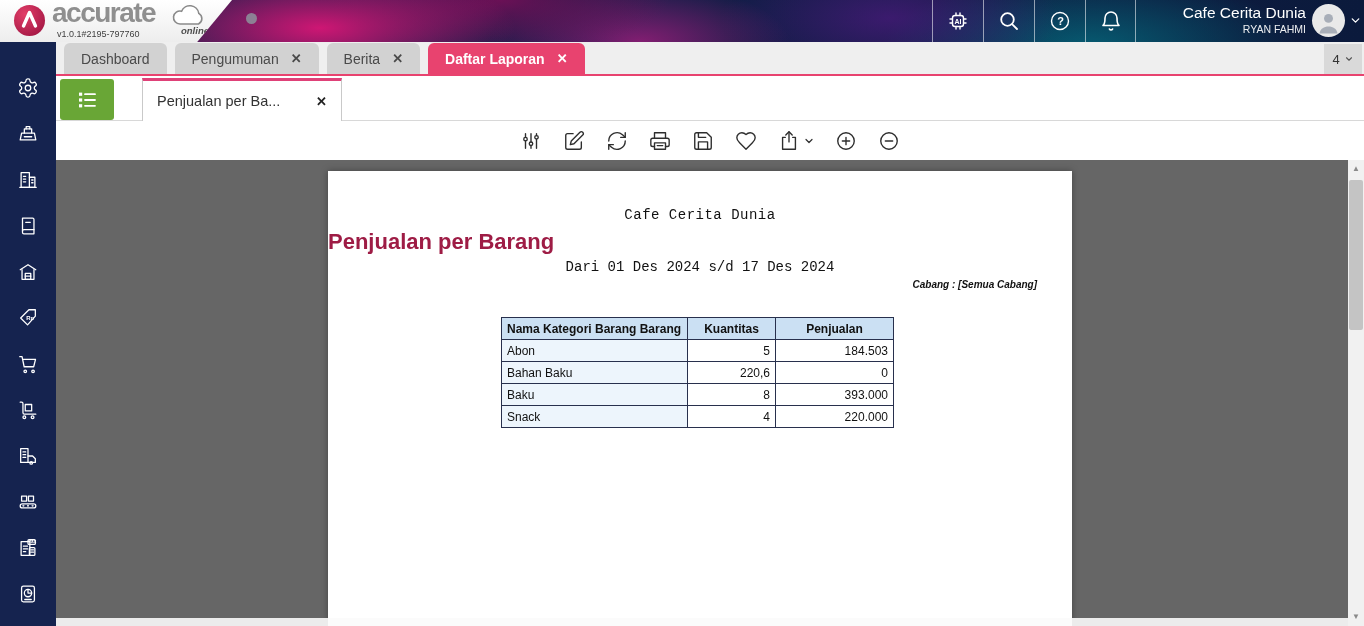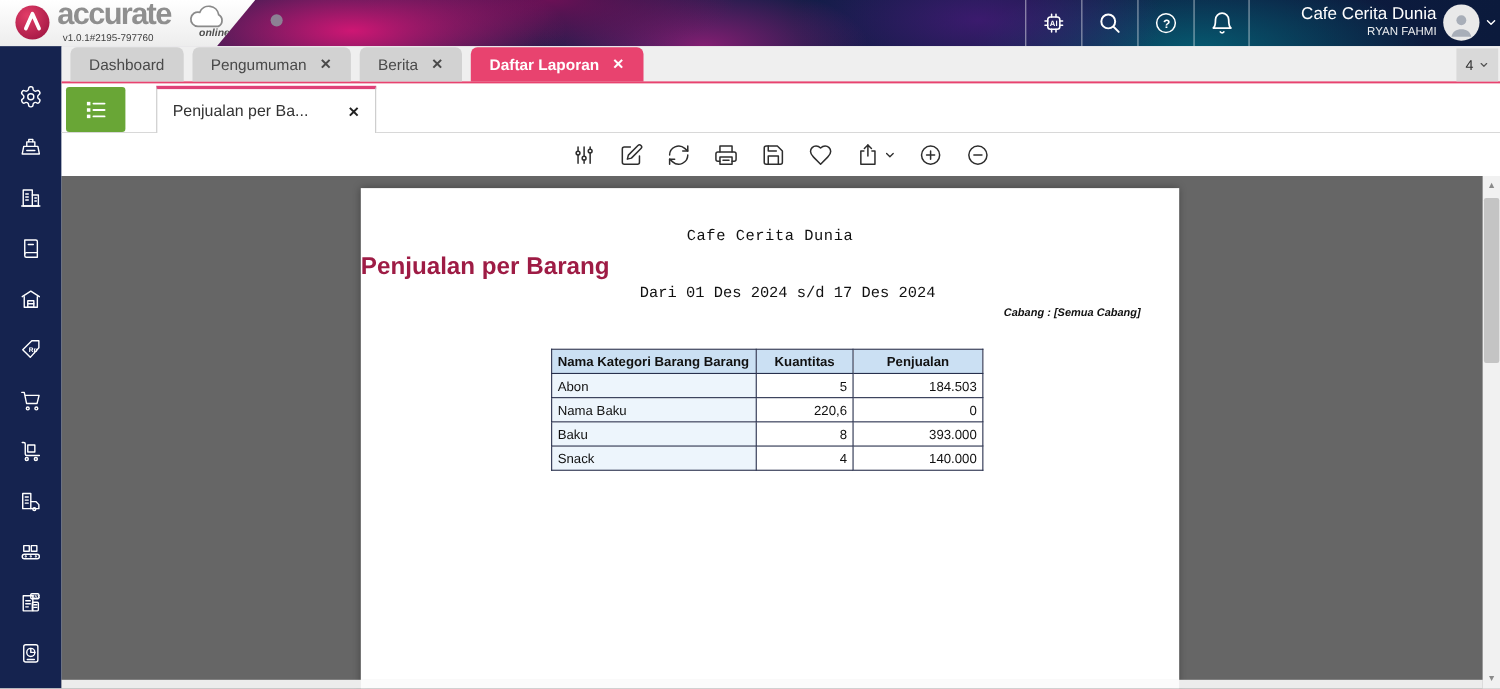--- a/index.html
+++ b/index.html
@@ -76,21 +76,21 @@
 
   
   .viewer { position:absolute; top:160px; left:56px; width:1292px; height:466px; background:#666; }
   .page { position:absolute; left:272px; top:11px; width:744px; height:455px; background:#fff;
     box-shadow:0 0 7px rgba(0,0,0,.35); }
   .rep-company { position:absolute; top:36px; width:100%; text-align:center;
     font-family:"Liberation Mono", monospace; font-size:14px; letter-spacing:.5px; color:#111; }
   .rep-title { position:absolute; top:58px; width:100%; text-align:left;
     font-size:22px; font-weight:bold; color:#9e1c45; }
   .rep-period { position:absolute; top:88px; width:100%; text-align:center;
-    font-family:"Liberation Mono", monospace; font-size:14px; color:#111;margin-left:16px; }
+    font-family:"Liberation Mono", monospace; font-size:14px; color:#111; }
   .rep-branch { position:absolute; top:108px; right:35px; font-size:10px; font-style:italic;
     font-weight:bold; color:#111; }
   .rep-table { position:absolute; left:173px; top:146px; width:392px; border-collapse:collapse;
     table-layout:fixed; font-size:12px; color:#111;padding-left:29px; }
   .rep-table th, .rep-table td { border:1px solid #28304d; height:22px; padding:0 5px; overflow:hidden; }
   .rep-table th { background:#cbe0f3; font-weight:600; }
   .rep-table th.c-name { text-align:left; }
   .rep-table td.c-name { background:#edf5fc; text-align:left; }
   .rep-table td.c-num { background:#fff; text-align:right; }
 
@@ -382,33 +382,33 @@
             <th>Penjualan</th>
           </tr>
         </thead>
         <tbody>
           <tr>
             <td class="c-name">Abon</td>
             <td class="c-num">5</td>
             <td class="c-num">184.503</td>
           </tr>
           <tr>
-            <td class="c-name">Nama Baku</td>
+            <td class="c-name">Bahan Baku</td>
             <td class="c-num">220,6</td>
             <td class="c-num">0</td>
           </tr>
           <tr>
             <td class="c-name">Baku</td>
             <td class="c-num">8</td>
             <td class="c-num">393.000</td>
           </tr>
           <tr>
             <td class="c-name">Snack</td>
             <td class="c-num">4</td>
-            <td class="c-num">140.000</td>
+            <td class="c-num">220.000</td>
           </tr>
         </tbody>
       </table>
     </div>
     <div class="h-scroll">
       <div class="h-thumb"></div>
     </div>
   </div>
 
   <div class="v-scroll">

